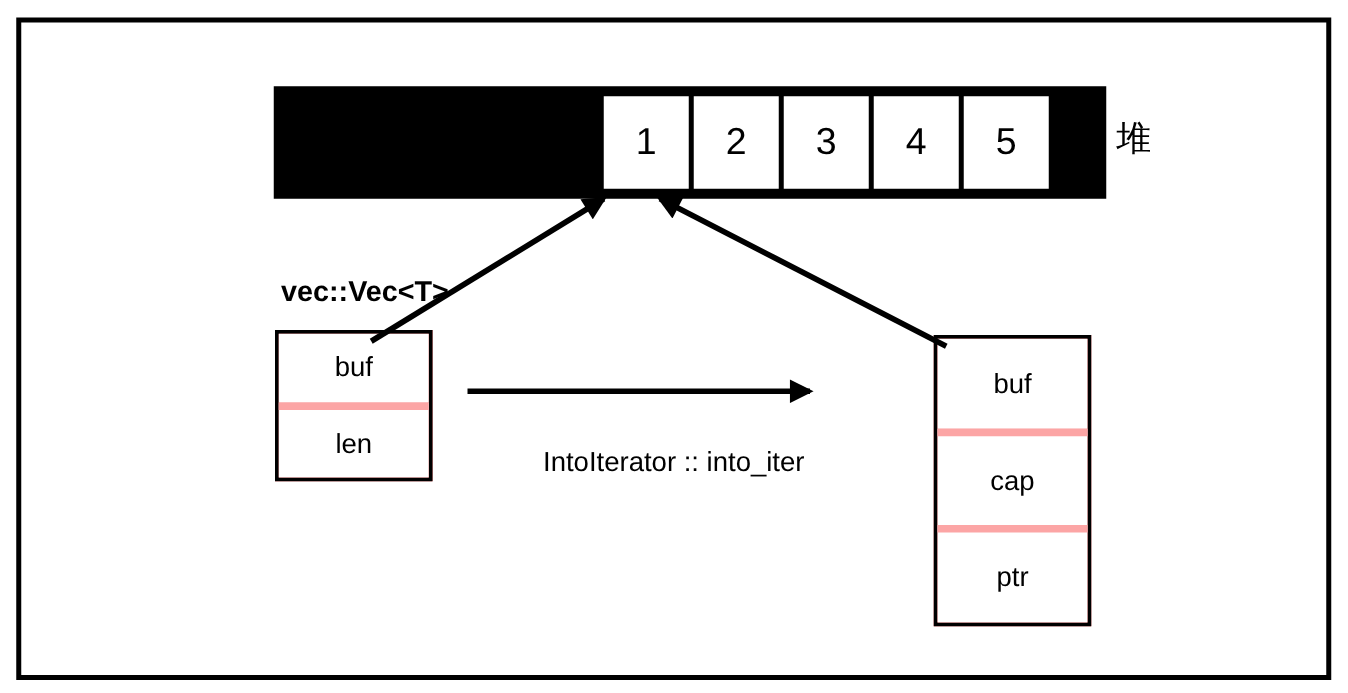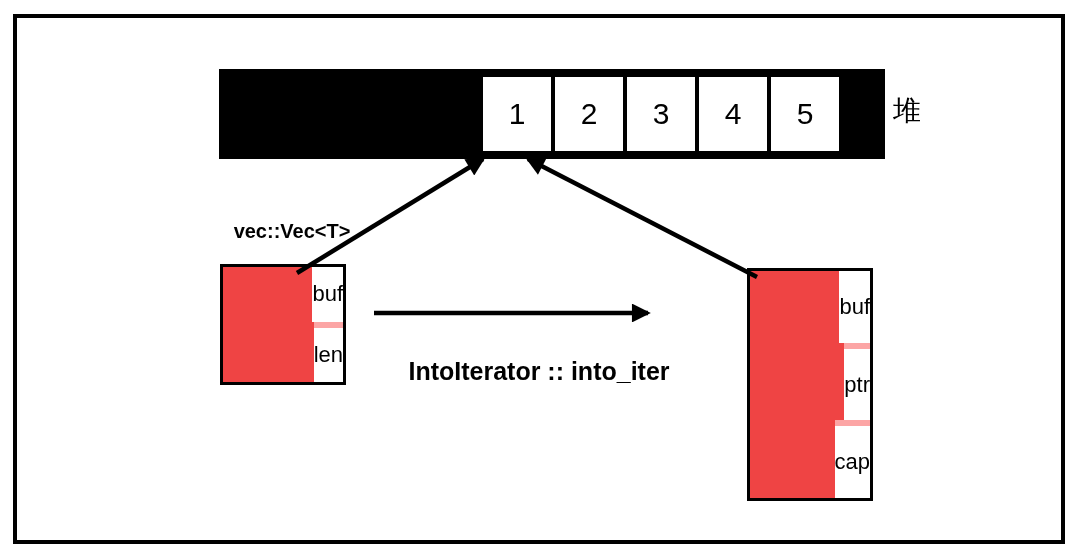--- a/index.html
+++ b/index.html
@@ -48,56 +48,55 @@
     position: absolute;
     left: 876px; top: 78px;
     font-size: 28px;
     line-height: 1.1;
   }
 
   
   .struct-title {
     position: absolute;
     font-weight: bold;
-    font-size: 20px;
+    font-size: 23px;
     text-align: center;
     white-space: nowrap;
   }
   .vec-title { left: 200px; top: 202px; width: 150px; }
   .intoiter-title { left: 718px; top: 203px; width: 150px; }
 
   
   .struct-box {
     position: absolute;
     border: 3px solid #000;
     background: #ef4444;
     display: flex;
     flex-direction: column;
-    align-items: flex-end;
   }
   .vec-box { left: 203px; top: 246px; width: 126px; height: 121px; }
   .intoiter-box { left: 730px; top: 250px; width: 126px; height: 233px; }
 
   .struct-row {
     flex: 1;
     display: flex; align-items: center; justify-content: center;
     font-size: 22px;
     border-top: 6px solid #fca5a5;
     background: #fff;
   }
   .struct-row:first-child { border-top: none; }
 
   
   .transition-label {
     position: absolute;
     left: 372px; top: 339px;
     width: 300px;
     text-align: center;
-    font-weight: bold;
-    font-size: 25px;
+    font-weight: normal;
+    font-size: 22px;
     white-space: nowrap;
   }
 
   
   .arrows {
     position: absolute;
     left: 0; top: 0;
     width: 1078px; height: 554px;
     pointer-events: none;
   }
@@ -128,22 +127,22 @@
     <div class="heap-label">堆</div>
 
     <div class="struct-title vec-title">vec::Vec&lt;T&gt;</div>
     <div class="struct-box vec-box">
       <div class="struct-row">buf</div>
       <div class="struct-row">len</div>
     </div>
 
     <div class="struct-box intoiter-box">
       <div class="struct-row">buf</div>
+      <div class="struct-row">cap</div>
       <div class="struct-row">ptr</div>
-      <div class="struct-row">cap</div>
     </div>
 
     <div class="transition-label">IntoIterator :: into_iter</div>
 
   </div>
 
   <svg class="arrows" viewBox="0 0 1078 554" xmlns="http://www.w3.org/2000/svg">
     <defs>
       <marker id="arrowhead" viewBox="0 0 10 10" refX="8.5" refY="5" markerWidth="4.6" markerHeight="4.2" orient="auto-start-reverse">
         <path d="M 0 0 L 10 5 L 0 10 z" fill="#000"></path>

